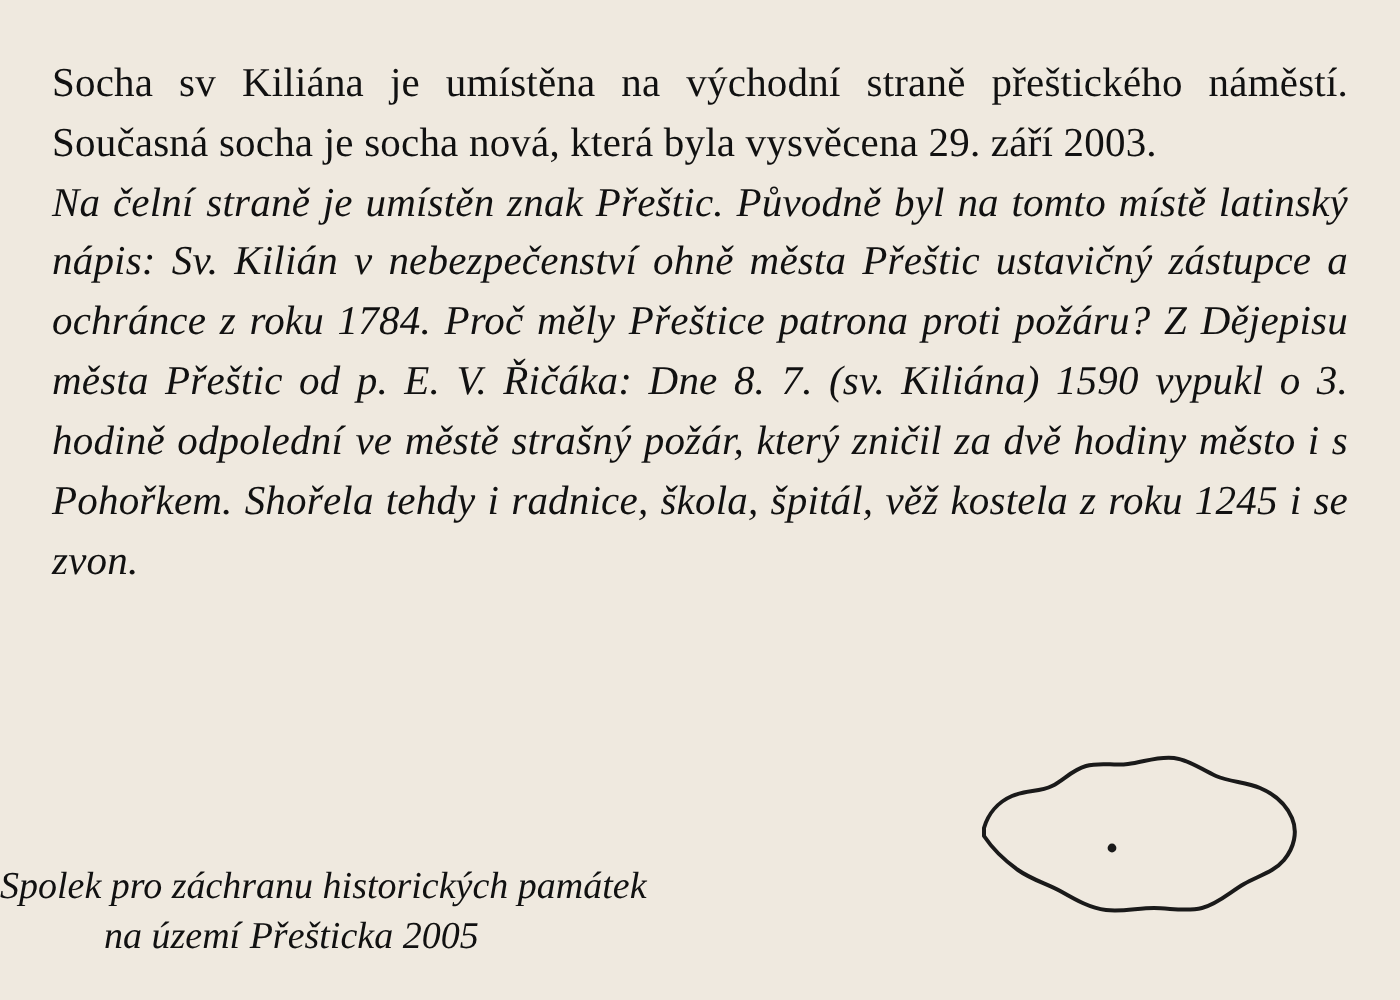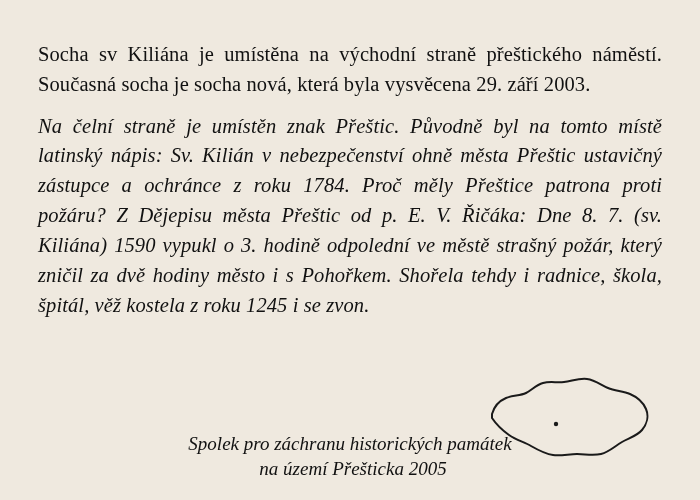--- a/index.html
+++ b/index.html
@@ -24,42 +24,43 @@
   }
   .body-text {
     font-size: 20.5px;
     line-height: 1.455;
     text-align: justify;
     text-justify: inter-word;
     letter-spacing: 0.1px;
     margin: 0;
   }
   .para {
-    margin: 12px;
+    margin: 0;
     text-indent: 0;
   }
   .para + .para {
     margin-top: 0;
     font-style: italic;
   }
   .footer {
     position: absolute;
     left: 0;
     right: 0;
     bottom: 18px;
-    text-align: center;
+    text-align: left;
   }
   .footer-line {
     font-style: italic;
     font-size: 19px;
     line-height: 1.35;
     color: #111111;
   }
   .footer-line.indent {
     padding-left: 6px;
+    margin-left: 46px;
   }
   .map {
     position: absolute;
     right: 40px;
     bottom: 34px;
     width: 180px;
     height: 92px;
   }
   .map svg {
     display: block;

